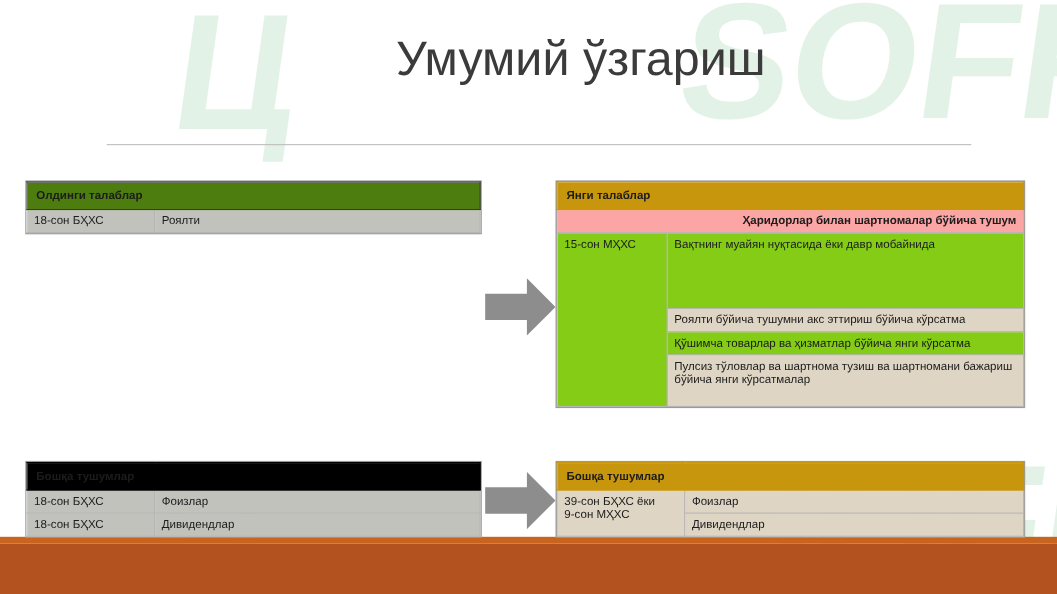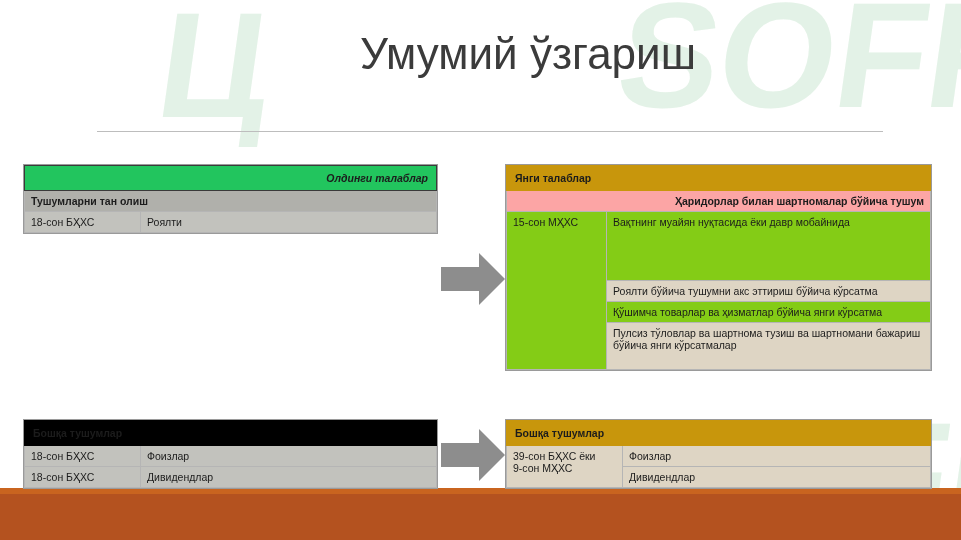--- a/index.html
+++ b/index.html
@@ -66,28 +66,27 @@
     box-shadow: 0 0 0 1px #9a9a9a;
   }
   .tbl td, .tbl th {
     border: 1px solid #b5b5b5;
     padding: 4px 6px;
     vertical-align: top;
     font-size: 10.5px;
     color: #1c1c1c;
   }
   .hdr-dark {
-    background: #22c55e;
+    background: #4d7c0f;
     color: #ffffff;
     font-size: 14.5px;
     font-weight: bold;
     padding: 6px 8px !important;
     border: 1px solid #3a3a3a !important;
-    text-align: right;
-    font-style: italic;
+    text-align: left;
   }
   .hdr-black {
     background: #000000;
     color: #ffffff;
     font-size: 14.5px;
     font-weight: bold;
     padding: 6px 8px !important;
     border: 1px solid #000000 !important;
     text-align: left;
   }
@@ -167,23 +166,20 @@
   <div class="title">Умумий ўзгариш</div>
 
   <table class="tbl" id="prev-table">
     <colgroup>
         <col style="width:116px">
         <col style="width:296px">
       </colgroup>
     <tbody>
         <tr>
       <th class="hdr-dark" colspan="2">Олдинги талаблар</th>
-    </tr>
-    <tr>
-      <td class="sub-grey" colspan="2">Тушумларни тан олиш</td>
     </tr>
     <tr class="row-b">
       <td class="nowrap-pre">18-сон БҲХС</td>
       <td class="nowrap-pre">Роялти</td>
     </tr>
   </tbody>
     </table>
 
   <table class="tbl" id="prev-other-table">
     <colgroup>

